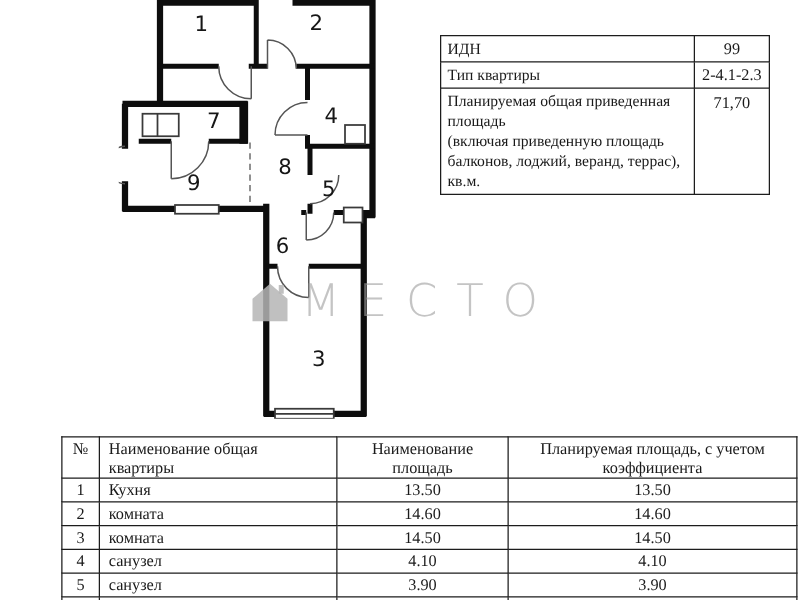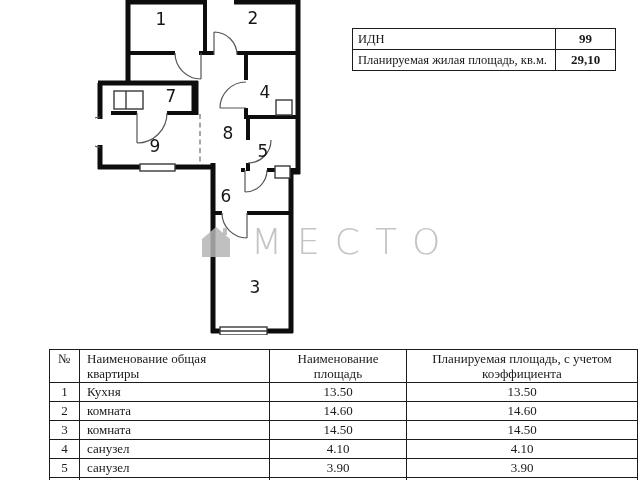--- a/index.html
+++ b/index.html
@@ -7,27 +7,27 @@
           font-family:"Liberation Serif", serif;color:#1a1a1a;}
 
   
   #plan{position:absolute;left:95px;top:0;width:210px;height:335px;}
   .room-num{font-family:"DejaVu Sans", sans-serif;font-size:17px;fill:#161616;font-weight:400;}
 
   
   #watermark{position:absolute;left:201px;top:221px;width:330px;height:42px;z-index:10;
              display:flex;align-items:center;pointer-events:none;}
   #watermark .wm-text{font-family:"DejaVu Sans", sans-serif;font-weight:300;font-size:36px;
-             letter-spacing:15px;color:rgba(160,160,160,0.62);line-height:36px;margin-left:20px;white-space:nowrap;}
+             letter-spacing:15px;color:rgba(160,160,160,0.62);line-height:36px;margin-left:10px;white-space:nowrap;}
 
   
   #info-table{position:absolute;left:352px;top:28px;width:264px;border-collapse:collapse;z-index:5;}
   #info-table td{border:1.6px solid #1c1c1c;font-size:12.5px;line-height:16px;vertical-align:middle;}
   #info-table td.lbl{padding:2px 3px 2px 5px;}
-  #info-table td.val{width:55px;text-align:center;font-weight:bold;font-size:13px;padding:2px 2px;}
+  #info-table td.val{width:55px;text-align:center;font-weight:normal;font-size:13px;padding:2px 2px;}
   #info-table tr.tall td{vertical-align:top;}
   #info-table tr.tall td.val{padding-top:3px;}
   .preline{white-space:pre-line;}
 
   
   #area-table{position:absolute;left:49px;top:349px;width:589px;border-collapse:collapse;z-index:5;}
   #area-table td,#area-table th{border:1.5px solid #1c1c1c;font-size:13px;font-weight:normal;}
   #area-table th{line-height:15px;padding:1px 2px;vertical-align:top;}
   #area-table th.h-name{text-align:left;padding-left:7px;}
   #area-table td{height:18px;line-height:18px;padding:0 2px;}
@@ -96,22 +96,30 @@
     <span class="wm-text">МЕСТО</span>
   </div>
 
   <table id="info-table">
     <tbody>
       <tr>
         <td class="lbl">ИДН</td>
         <td class="val">99</td>
       </tr>
       <tr>
-        <td class="lbl">Планируемая жилая площадь, кв.м.</td>
-        <td class="val">29,10</td>
+        <td class="lbl">Тип квартиры</td>
+        <td class="val">2-4.1-2.3</td>
+      </tr>
+      <tr class="tall">
+        <td class="lbl preline">Планируемая общая приведенная
+площадь
+(включая приведенную площадь
+балконов, лоджий, веранд, террас),
+кв.м.</td>
+        <td class="val">71,70</td>
       </tr>
     </tbody>
   </table>
 
   <table id="area-table">
     <thead>
       <tr>
         <th>№</th>
         <th class="h-name preline">Наименование общая
 квартиры</th>

